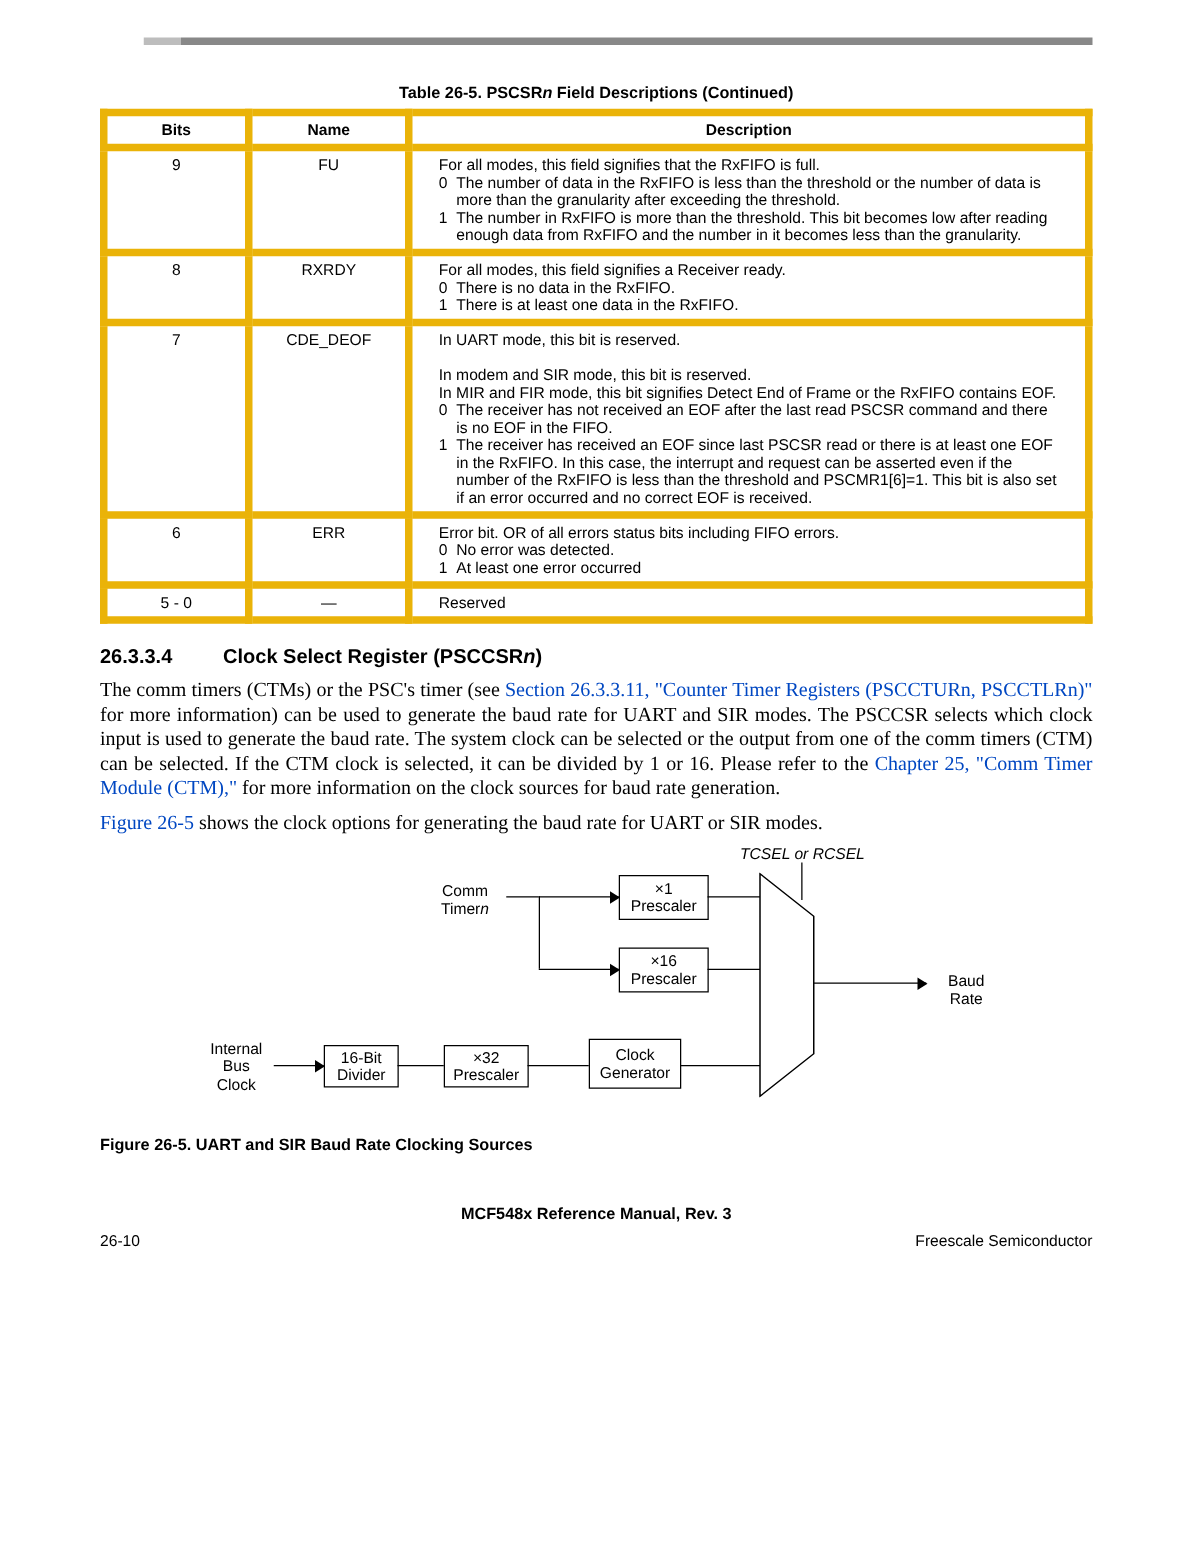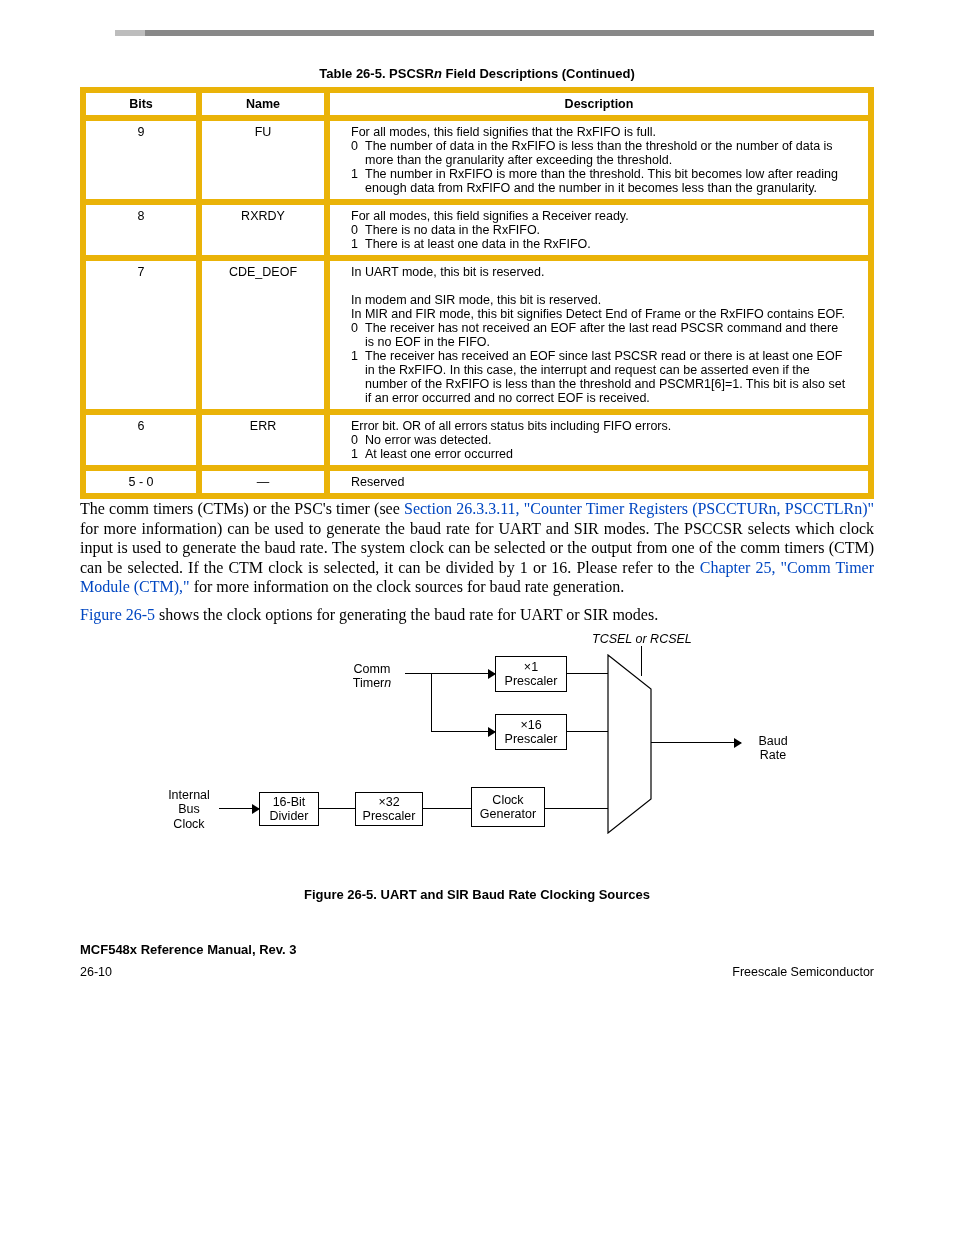--- a/index.html
+++ b/index.html
@@ -13,22 +13,22 @@
   table.desc td.c{text-align:center;}
   .itemlist{margin:0;padding:0;list-style:none;}
   .itemlist li{display:flex;margin:0;}
   .itemlist li .n{width:14px;flex:0 0 14px;}
   .itemlist li .t{flex:1;}
   h3.sect{font:bold 16px Arial;margin:18px 0 8px 0;}
   h3.sect .num{display:inline-block;width:94px;}
   h3.sect .ital{font-style:italic;}
   p.body{font:16px 'Times New Roman',serif;text-align:justify;margin:0 0 8px 0;line-height:1.22;}
   .blue{color:#0047c2;}
-  .figcap{font:bold 13px Arial;text-align:center;margin:25px 0 0 0;}
-  .footer-title{font:bold 13px Arial;text-align:left;margin:40px 0 8px 0;}
+  .figcap{font:bold 13px Arial;margin:2px 0 0 0;}
+  .footer-title{font:bold 13px Arial;text-align:center;margin:40px 0 8px 0;}
   .footer-row{display:flex;justify-content:space-between;font:12.5px Arial;margin-top:6px;}
   
   .diagram{position:relative;width:640px;height:230px;margin:0 auto;font:12.5px Arial;}
   .box{position:absolute;border:1px solid #000;background:#fff;text-align:center;display:flex;align-items:center;justify-content:center;line-height:1.15;}
   .lbl{position:absolute;text-align:center;line-height:1.15;}
   .arrow-r::after{content:"";position:absolute;right:-1px;top:50%;transform:translateY(-50%);border-left:8px solid #000;border-top:5px solid transparent;border-bottom:5px solid transparent;}
   .hline{position:absolute;height:0;border-top:1.2px solid #000;}
   .vline{position:absolute;width:0;border-left:1.2px solid #000;}
 </style>
 </head>
@@ -123,20 +123,24 @@
         <tr>
           <td class="c">5 - 0</td>
           <td class="c">—</td>
           <td>
             <div>Reserved</div>
           </td>
         </tr>
       </tbody>
   </table>
 
+  <h3 class="sect">
+    <span class="num">26.3.3.4</span>
+    <span><span>Clock Select Register (PSCCSR</span><span class="ital">n</span><span>)</span></span>
+  </h3>
 
   <p class="body">
     <span>The comm timers (CTMs) or the PSC's timer (see </span><span class="blue">Section 26.3.3.11, "Counter Timer Registers (PSCCTURn, PSCCTLRn)"</span><span> for more information) can be used to generate the baud rate for UART and SIR modes. The PSCCSR selects which clock input is used to generate the baud rate. The system clock can be selected or the output from one of the comm timers (CTM) can be selected. If the CTM clock is selected, it can be divided by 1 or 16. Please refer to the </span><span class="blue">Chapter 25, "Comm Timer Module (CTM),"</span><span> for more information on the clock sources for baud rate generation.</span>
   </p>
 
   <p class="body">
     <span class="blue">Figure 26-5</span><span> shows the clock options for generating the baud rate for UART or SIR modes.</span>
   </p>
 
   <div class="diagram">

